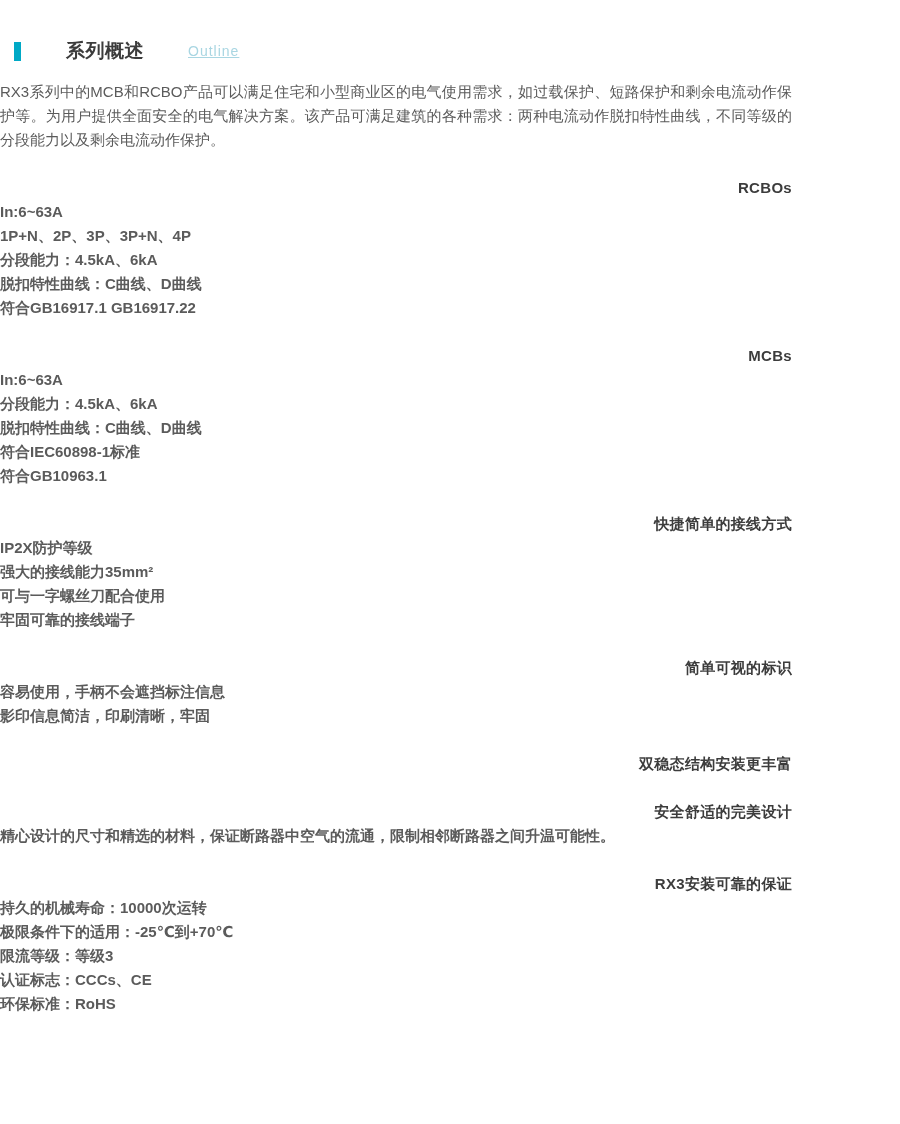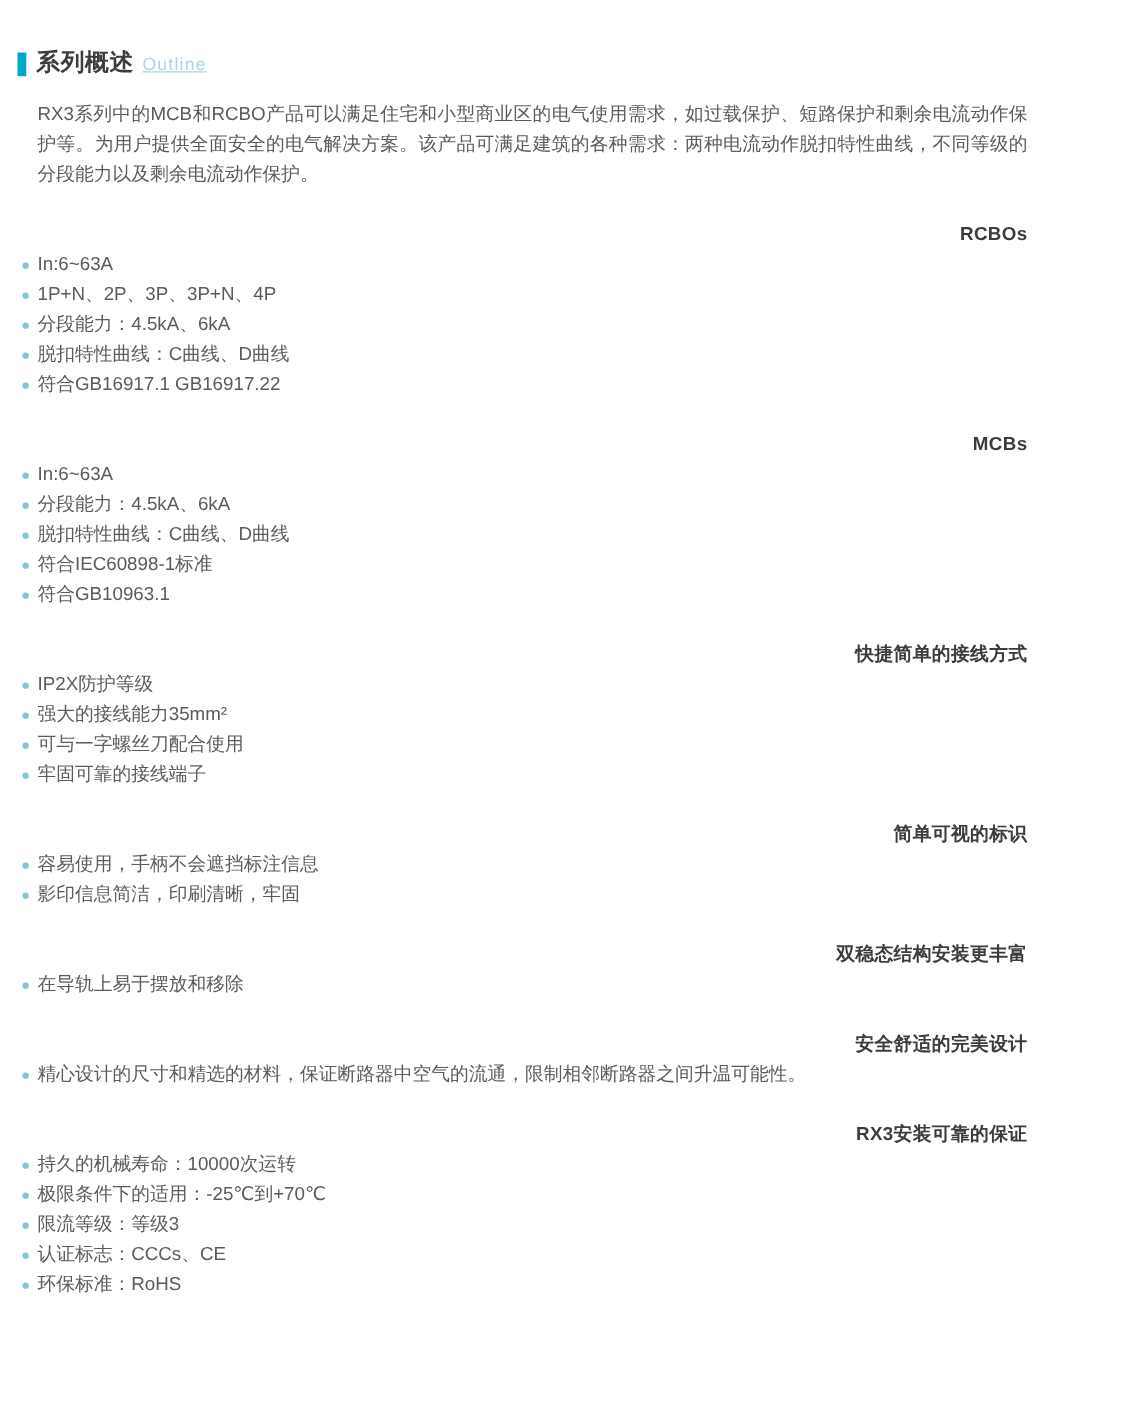--- a/index.html
+++ b/index.html
@@ -13,48 +13,49 @@
   *{margin:0;padding:0;box-sizing:border-box;}
   html,body{background:var(--page-bg);}
   body{
     width:900px;height:1124px;
     font-family:"Liberation Sans","DejaVu Sans",sans-serif;
     overflow:hidden;
   }
   .page{width:900px;height:1124px;background:var(--page-bg);}
   .header{
     display:flex;align-items:center;
-    margin:40px 0 0 14px;height:22px;
+    margin:40px 0 0 14px;height:22px;gap:37px;
   }
   .accent-bar{
     width:7px;height:19px;background:var(--accent-bar);
     margin-right:8px;flex:0 0 auto;
   }
   .title-zh{
     font-size:19px;font-weight:bold;color:var(--heading-text);
     letter-spacing:0.5px;line-height:22px;
   }
   .title-en{
     font-size:14px;color:var(--title-en);margin-left:7px;
     letter-spacing:1px;line-height:22px;text-decoration:underline;
   }
-  .content{margin-left:30px;width:792px;}
+  .content{width:792px;}
   .intro{
     margin-top:18px;font-size:15px;line-height:24px;
     color:var(--body-text);text-align:justify;
   }
   .section{margin-top:24px;}
   .section-heading{
     font-size:15px;font-weight:bold;color:var(--heading-text);
     line-height:24px;letter-spacing:0.3px;text-align:right;
   }
   ul.feature-list{list-style:none;}
   ul.feature-list li{
     position:relative;font-size:15px;line-height:24px;
     color:var(--body-text);
+    font-weight:bold;
   }
   .bullet{
     position:absolute;left:-12px;top:10px;
     width:5px;height:5px;border-radius:50%;
     background:var(--bullet);
   }
 </style>
 </head>
 <body>
 
@@ -105,23 +106,20 @@
     <div class="section">
       <div class="section-heading">简单可视的标识</div>
       <ul class="feature-list">
         <li><span class="bullet"></span><span>容易使用，手柄不会遮挡标注信息</span></li>
         <li><span class="bullet"></span><span>影印信息简洁，印刷清晰，牢固</span></li>
       </ul>
     </div>
 
     <div class="section">
       <div class="section-heading">双稳态结构安装更丰富</div>
-      <ul class="feature-list">
-        <li><span class="bullet"></span><span>在导轨上易于摆放和移除</span></li>
-      </ul>
     </div>
 
     <div class="section">
       <div class="section-heading">安全舒适的完美设计</div>
       <ul class="feature-list">
         <li><span class="bullet"></span><span>精心设计的尺寸和精选的材料，保证断路器中空气的流通，限制相邻断路器之间升温可能性。</span></li>
       </ul>
     </div>
 
     <div class="section">

